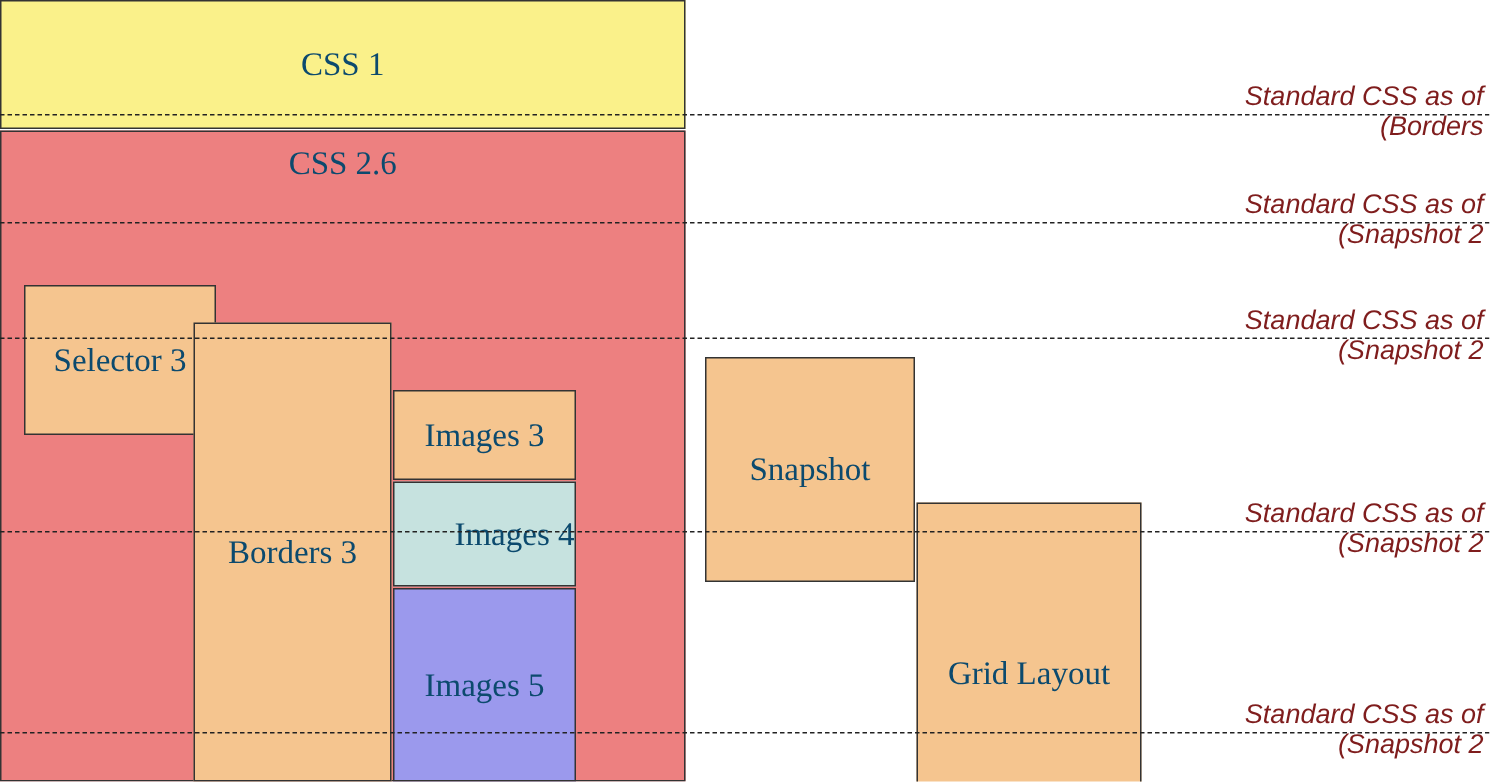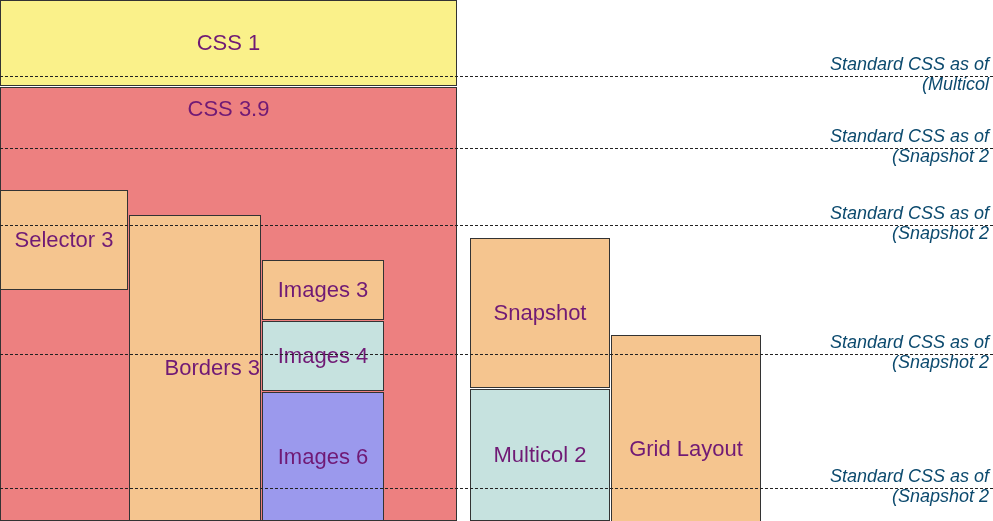--- a/index.html
+++ b/index.html
@@ -16,99 +16,97 @@
       width: 100%;
       height: 100%;
     }
     .block {
       position: absolute;
       border: 1px solid #333;
       display: flex;
       align-items: center;
       justify-content: center;
       font-size: 22px;
-      color: #701a75;
+      color: #0c4a6e;
+      font-family: Liberation Serif, serif;
     }
     .block.top-label {
       align-items: flex-start;
       padding-top: 8px;
     }
     .divider {
       position: absolute;
       left: 0;
       width: 100%;
       border-top: 1.5px dashed #222;
       height: 0;
     }
     .divider-label {
       position: absolute;
       right: 4px;
       font-style: italic;
       font-size: 18px;
-      color: #0c4a6e;
+      color: #7f1d1d;
       text-align: right;
       line-height: 1.1;
       white-space: nowrap;
     }
     .yellow  { background-color: #faf18a; }
     .red     { background-color: #ed8080; }
     .orange  { background-color: #f5c58f; }
-    .teal    { background-color: #c6e2df; }
+    .teal    { background-color: #c6e2df; justify-content: flex-end; }
     .purple  { background-color: #9b99ed; }
   </style>
 </head>
 <body>
 
 <div class="container">
 
   <div class="block yellow" style="left:0; top:0; width:457px; height:86px;">
     <span>CSS 1</span>
   </div>
 
   <div class="block red top-label" style="left:0; top:87px; width:457px; height:434px; z-index:1;">
-    <span>CSS 3.9</span>
+    <span>CSS 2.6</span>
   </div>
 
-  <div class="block orange" style="left:0; top:190px; width:128px; height:100px; z-index:2;">
+  <div class="block orange" style="left:16px; top:190px; width:128px; height:100px; z-index:2;">
     <span>Selector 3</span>
   </div>
 
 
-  <div class="block orange" style="left:129px; top:215px; width:132px; height:306px; z-index:2; align-items:center;justify-content:flex-end;">
+  <div class="block orange" style="left:129px; top:215px; width:132px; height:306px; z-index:2; align-items:center;">
     <span>Borders 3</span>
   </div>
 
   <div class="block orange" style="left:262px; top:260px; width:122px; height:60px; z-index:2;justify-content:center;">
     <span>Images 3</span>
   </div>
 
   <div class="block teal" style="left:262px; top:321px; width:122px; height:70px; z-index:2;">
     <span>Images 4</span>
   </div>
 
   <div class="block purple" style="left:262px; top:392px; width:122px; height:129px; z-index:2;">
-    <span>Images 6</span>
+    <span>Images 5</span>
   </div>
 
   <div class="block orange" style="left:470px; top:238px; width:140px; height:150px; z-index:2;">
     <span>Snapshot</span>
   </div>
 
-  <div class="block teal" style="left:470px; top:389px; width:140px; height:132px; z-index:2;">
-    <span>Multicol 2</span>
-  </div>
 
   <div class="block orange" style="left:611px; top:335px; width:150px; height:228px; z-index:2;">
     <span>Grid Layout</span>
   </div>
 
   <div class="divider" style="top:76px; z-index:5;"></div>
   <div class="divider-label" style="top:55px;">
     <span>Standard CSS as of</span><br>
-    <span>(Multicol</span>
+    <span>(Borders</span>
   </div>
 
   <div class="divider" style="top:148px; z-index:5;"></div>
   <div class="divider-label" style="top:127px;">
     <span>Standard CSS as of</span><br>
     <span>(Snapshot 2</span>
   </div>
 
   <div class="divider" style="top:225px; z-index:5;"></div>
   <div class="divider-label" style="top:204px;">

